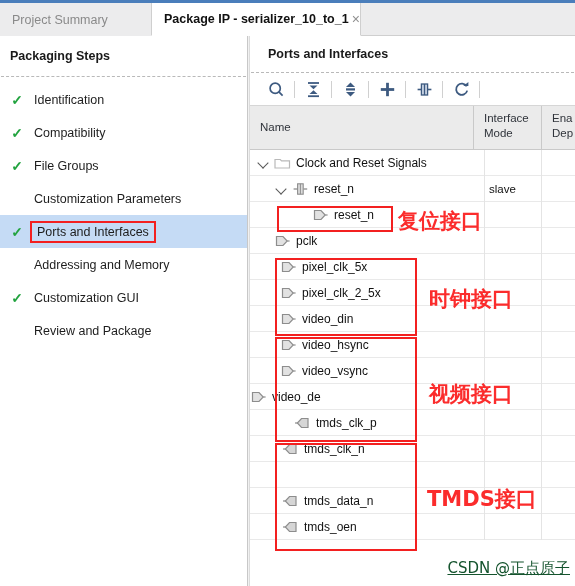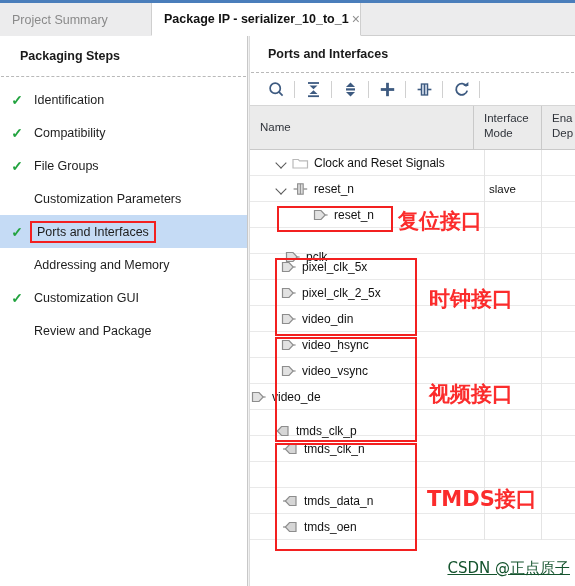--- a/index.html
+++ b/index.html
@@ -56,21 +56,21 @@
   }
 
   
   .left-panel {
     position: absolute; left: 0; top: 0; width: 248px; height: 550px;
     background: #ffffff;
     border-right: 1px solid #c8c8c8;
   }
   .panel-title {
     height: 40px; display: flex; align-items: center;
-    padding-left: 20px;
+    padding-left: 10px;
     font-size: 12.5px; font-weight: bold; color: #1a1a1a;
   }
   .dashed-sep {
     height: 0; border-top: 1px dashed #b9b9b9; margin: 0 1px;
   }
   .steps { padding-top: 6px; }
   .step {
     position: relative; height: 33px;
     display: flex; align-items: center;
   }
@@ -314,21 +314,21 @@
         </div>
         <div class="th c3">
           <div>Ena</div>
           <div>Dep</div>
         </div>
       </div>
 
       <div class="tbody">
 
         <div class="row">
-          <div class="cell-name" style="padding-left:26px;align-items:center;">
+          <div class="cell-name" style="padding-left:8px;align-items:center;">
             <span class="twisty"></span>
             <span class="ico">
               <svg width="17" height="14" viewBox="0 0 17 14">
                 <path d="M1 3.5 L1 12 L15.5 12 L15.5 4.8 L7.6 4.8 L6.3 3.5 Z" fill="#ffffff" stroke="#b9b9b9" stroke-width="1.2"></path>
               </svg>
             </span>
             <span class="nm">Clock and Reset Signals</span>
           </div>
           <div class="cell-mode"></div>
           <div class="cell-ena"></div>
@@ -359,21 +359,21 @@
                 <line x1="13.2" y1="7" x2="15.6" y2="7" stroke="#8d8d8d" stroke-width="1.2"></line>
               </svg>
             </span>
             <span class="nm">reset_n</span>
           </div>
           <div class="cell-mode"></div>
           <div class="cell-ena"></div>
         </div>
 
         <div class="row">
-          <div class="cell-name" style="padding-left:34px;margin-top:16px;">
+          <div class="cell-name" style="padding-left:24px;">
             <span class="ico">
               <svg width="17" height="14" viewBox="0 0 17 14">
                   <path d="M2.5 2.5 L9 2.5 L13.2 7 L9 11.5 L2.5 11.5 Z" fill="#e2e2e2" stroke="#8d8d8d" stroke-width="1.2"></path>
                   <line x1="13.2" y1="7" x2="15.6" y2="7" stroke="#8d8d8d" stroke-width="1.2"></line>
                 </svg>
             </span>
             <span class="nm">pclk</span>
           </div>
           <div class="cell-mode"></div>
           <div class="cell-ena"></div>
@@ -457,21 +457,21 @@
                   <line x1="13.2" y1="7" x2="15.6" y2="7" stroke="#8d8d8d" stroke-width="1.2"></line>
                 </svg>
             </span>
             <span class="nm">video_de</span>
           </div>
           <div class="cell-mode"></div>
           <div class="cell-ena"></div>
         </div>
 
         <div class="row">
-          <div class="cell-name" style="padding-left:24px;margin-top:8px;">
+          <div class="cell-name" style="padding-left:44px;">
             <span class="ico">
               <svg width="17" height="14" viewBox="0 0 17 14">
                   <path d="M14 2.5 L7.5 2.5 L3.3 7 L7.5 11.5 L14 11.5 Z" fill="#d6d6d6" stroke="#8d8d8d" stroke-width="1.2"></path>
                   <line x1="3.3" y1="7" x2="1" y2="7" stroke="#8d8d8d" stroke-width="1.2"></line>
                 </svg>
             </span>
             <span class="nm">tmds_clk_p</span>
           </div>
           <div class="cell-mode"></div>
           <div class="cell-ena"></div>

